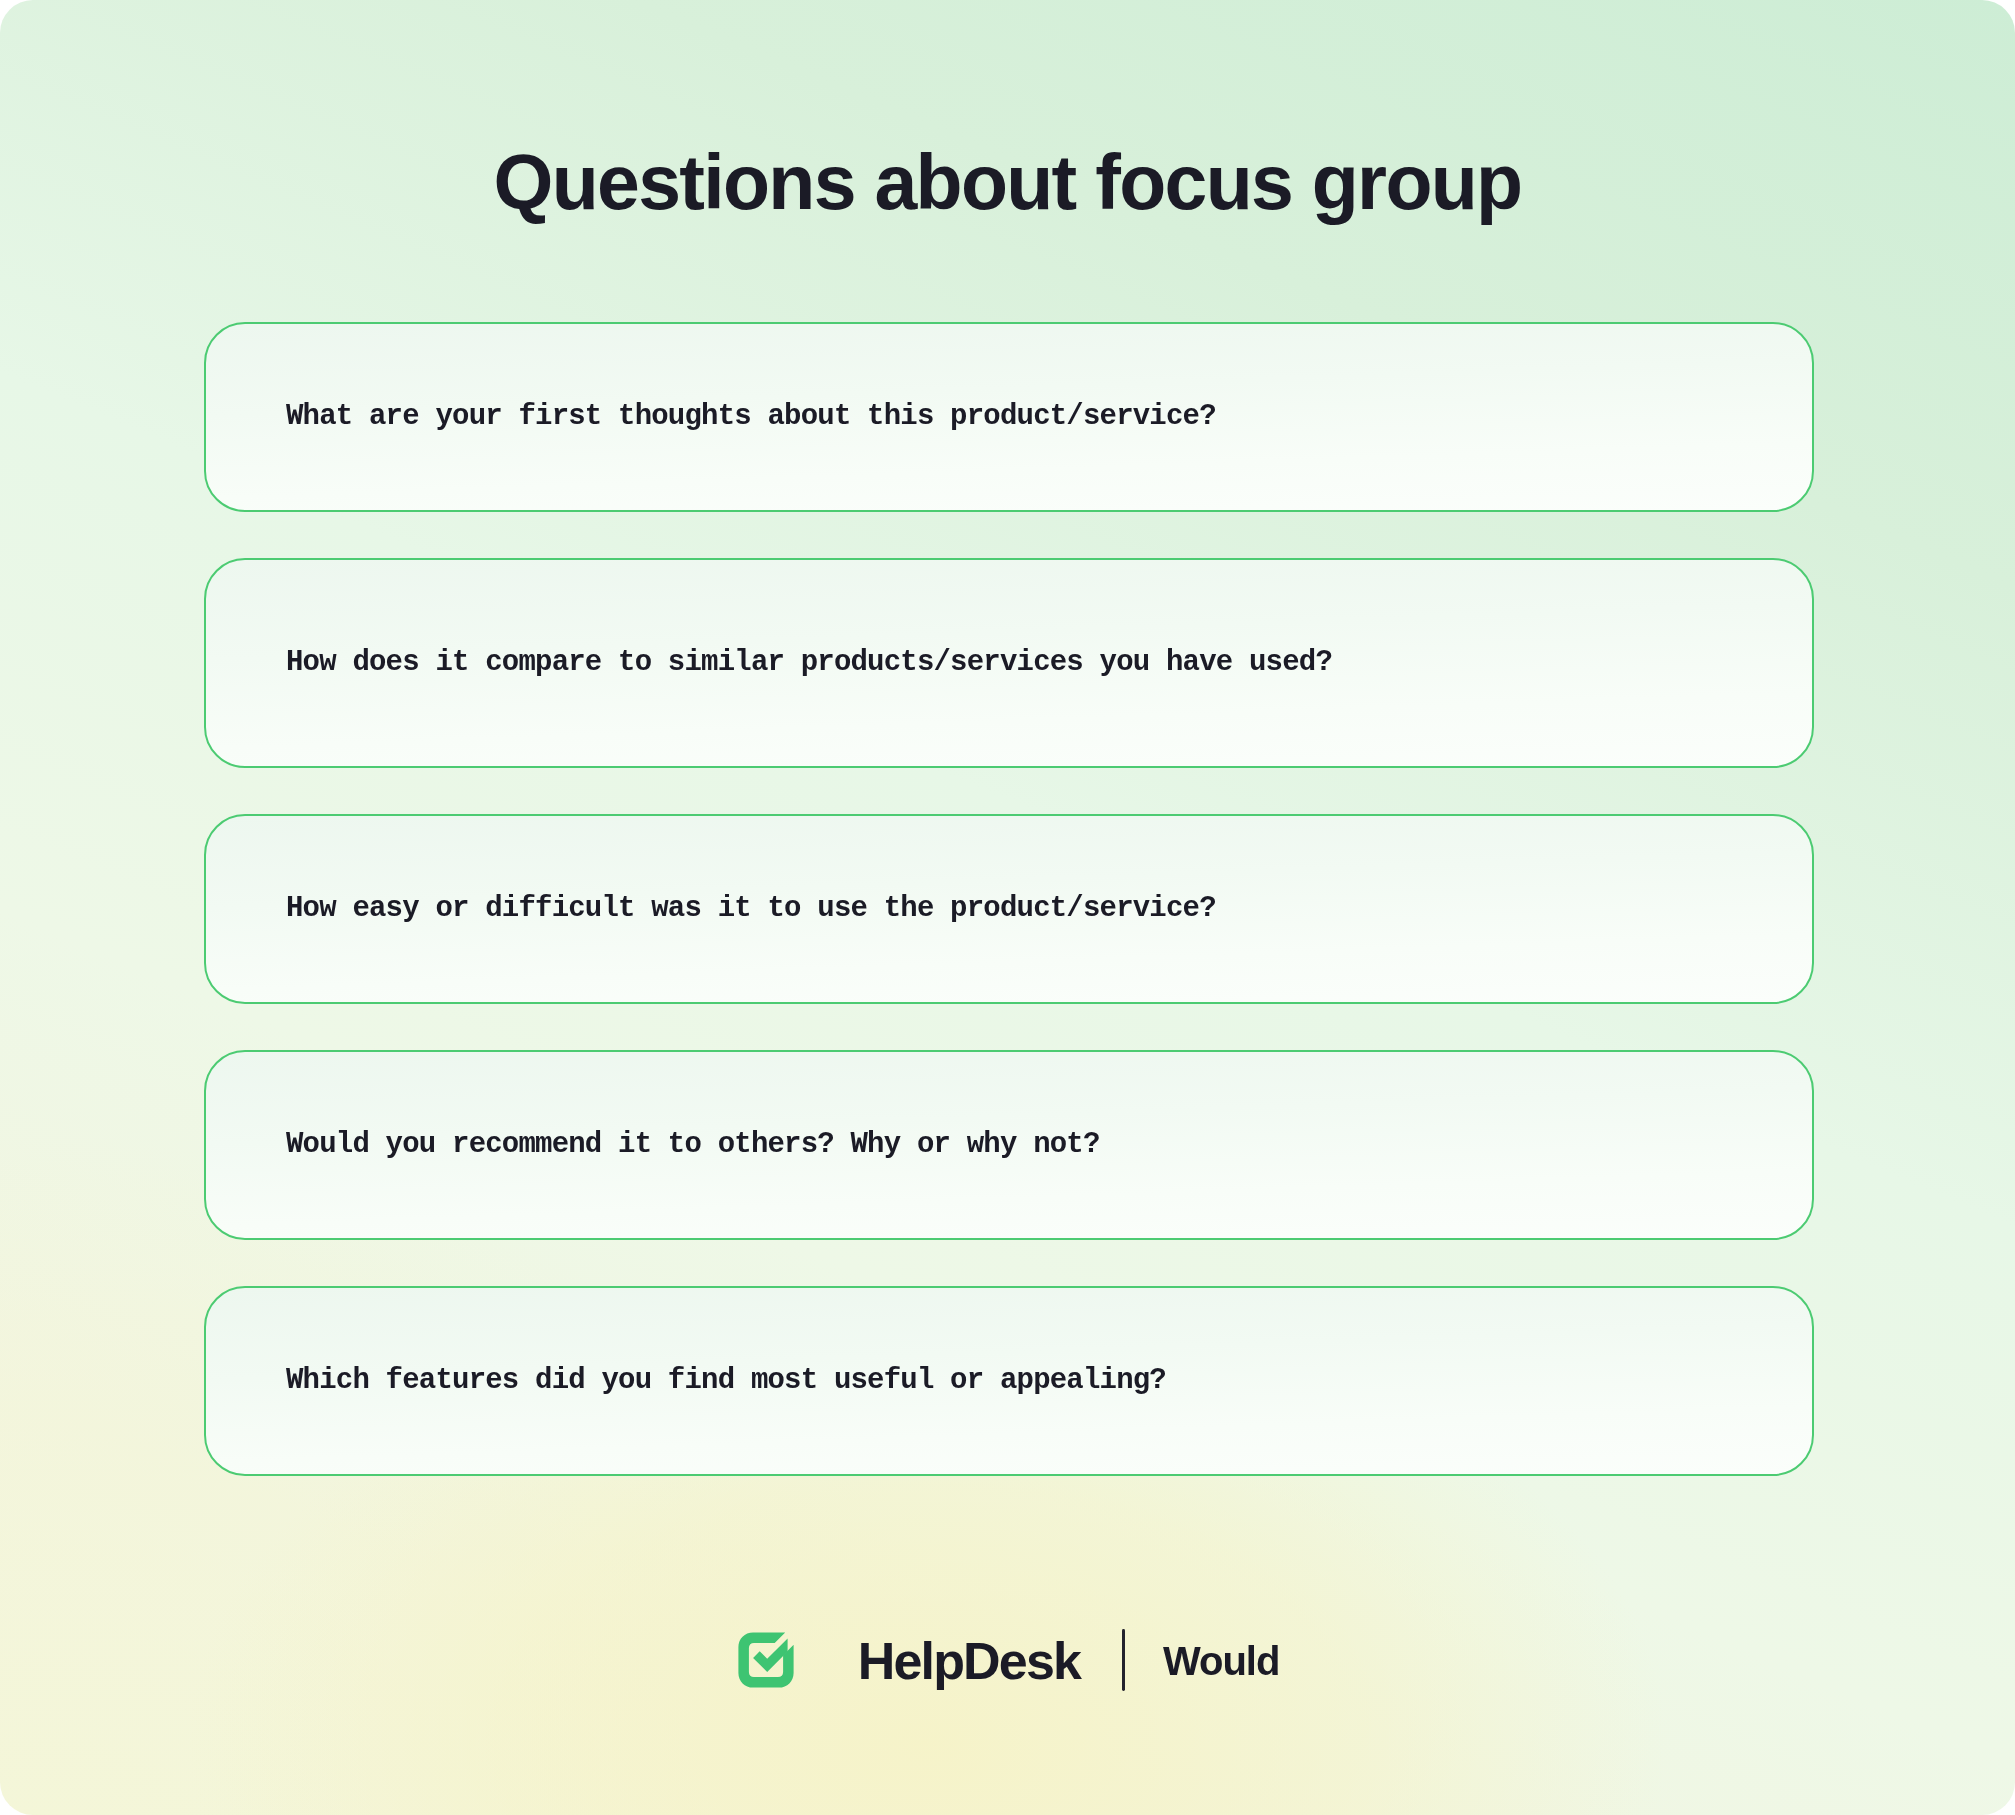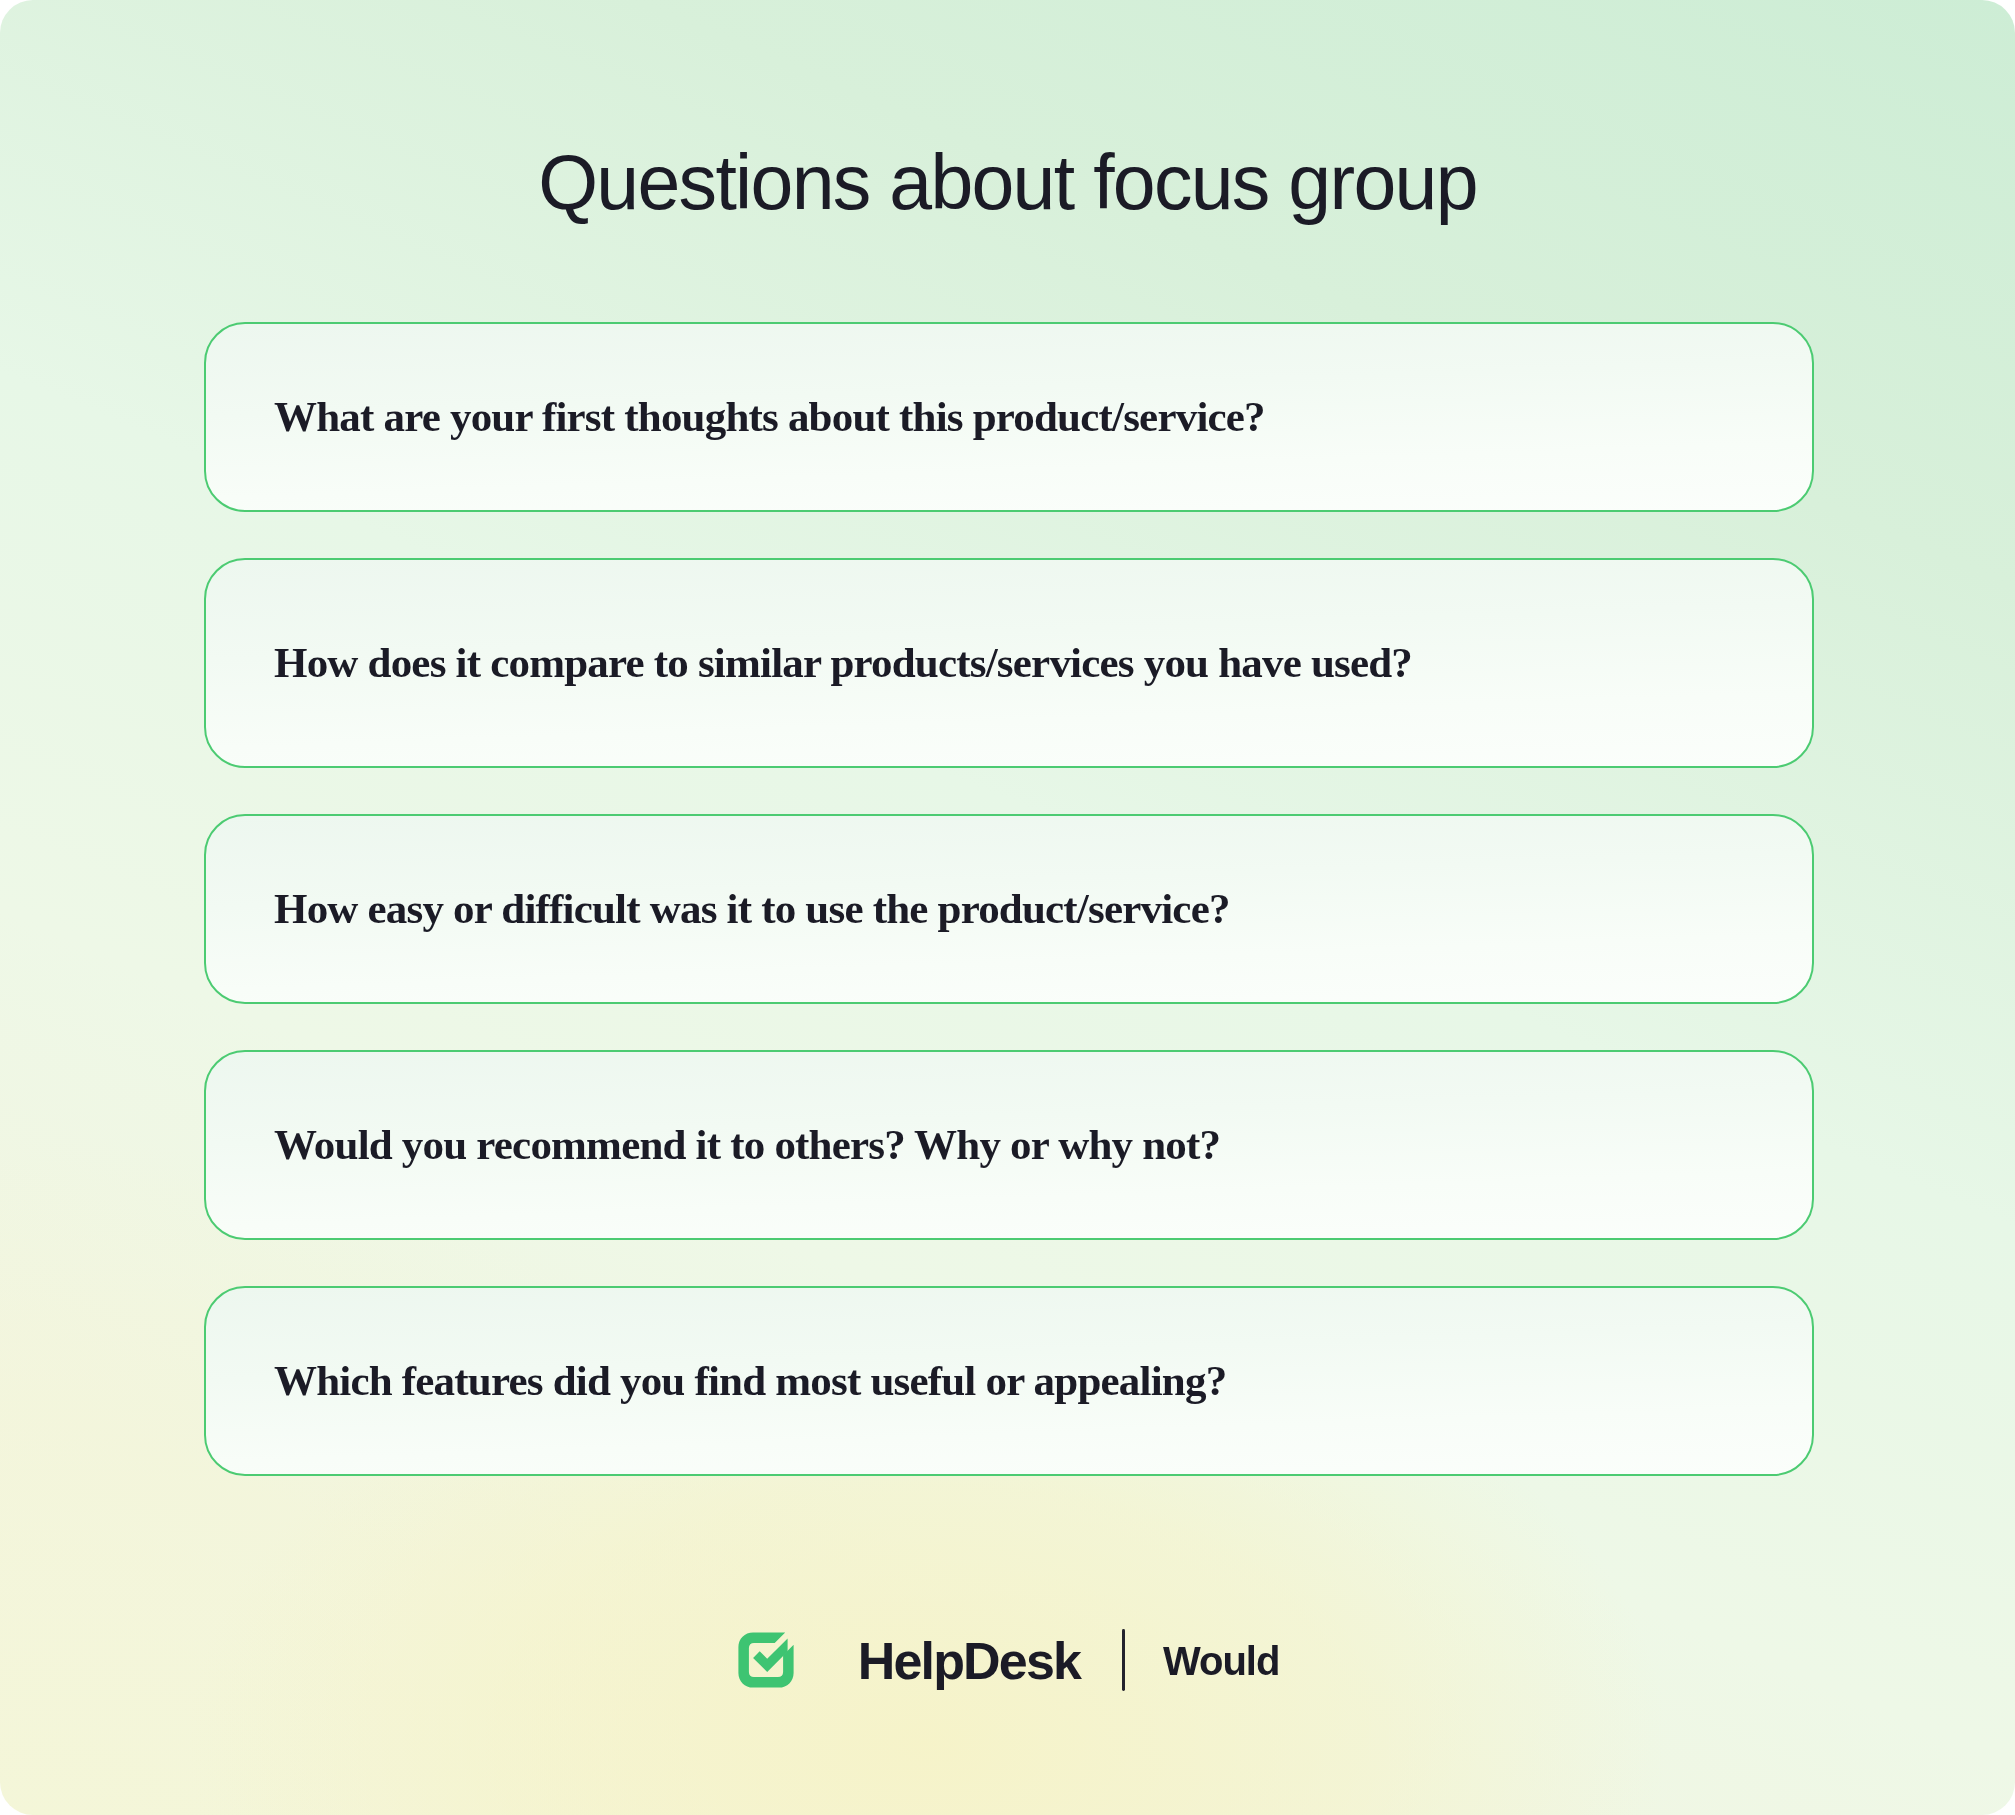--- a/index.html
+++ b/index.html
@@ -30,21 +30,21 @@
 
   
   #title {
     position: absolute;
     top: 90px;
     left: 0;
     width: 2015px;
     text-align: center;
     font-size: 77px;
     line-height: 1.06;
-    font-weight: 400;
+    font-weight: 700;
     letter-spacing: -1.7px;
     color: #1b1b26;
     font-family: "Liberation Sans", sans-serif;
     -webkit-font-smoothing: antialiased;
   }
 
   
   #cards {
     position: absolute;
     left: 204px;
@@ -60,27 +60,27 @@
     background: linear-gradient(178deg, #edf7ef 0%, #f2faf3 38%, #f8fdf8 72%, #fbfefb 100%);
     display: flex;
     align-items: center;
     margin-bottom: 46px;
     padding: 0 66px 0 68px;
   }
   .card.h1 { height: 190px; }
   .card.h2 { height: 210px; }
 
   .card-text {
-    font-size: 43px;
+    font-size: 29px;
     line-height: 1.33;
     font-weight: 700;
     letter-spacing: -0.8px;
     color: #1b1b26;
-    font-family: Liberation Serif, serif;
-    margin: 0;
+    font-family: Liberation Mono, monospace;
+    margin: 12px;
     max-width: 1355px;
   }
 
   
   #footer {
     position: absolute;
     left: 0;
     top: 1629px;
     width: 2015px;
     display: flex;

